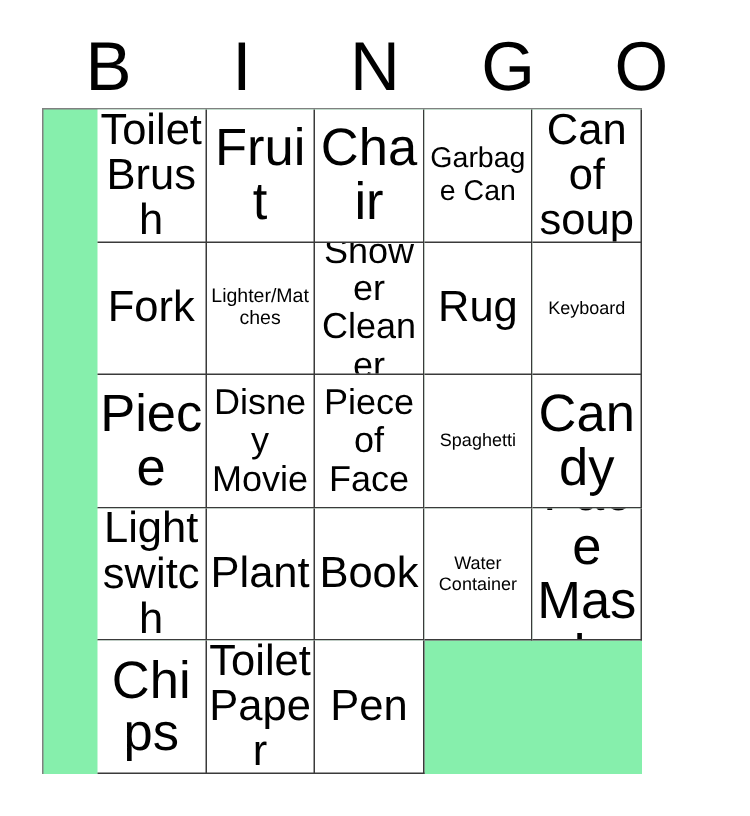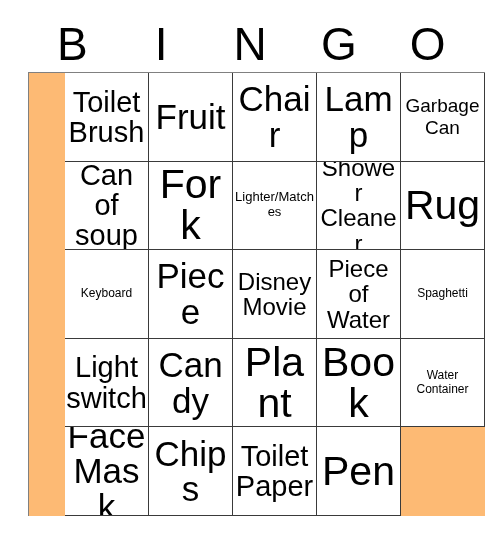--- a/index.html
+++ b/index.html
@@ -45,29 +45,29 @@
     letter-spacing: 0;
     color: #000;
     user-select: none;
   }
 
   
   #grid {
     position: absolute;
     left: 28px;
     top: 72px;
-    width: 457px;
+    width: 400px;
     height: 444px;
     box-sizing: border-box;
     border-top: 1px solid #808080;
     border-left: 1px solid #808080;
     display: grid;
     grid-template-columns: repeat(5, 1fr);
     grid-template-rows: repeat(5, 1fr);
-    background: #fdba74;
+    background: #86efac;
     padding-left: 36px;
   }
   .cell {
     box-sizing: border-box;
     border-right: 1px solid #3a3a3a;
     border-bottom: 1px solid #3a3a3a;
     display: flex;
     align-items: center;
     justify-content: center;
     overflow: hidden;
@@ -84,21 +84,21 @@
     color: #000;
   }
 
   
   .fs-xs   { font-size: 13px; line-height: 1.15; }
   .fs-sm   { font-size: 12px; line-height: 1.12; }
   .fs-md   { font-size: 19px; line-height: 1.14; }
   .fs-lg   { font-size: 24px; line-height: 1.06; }
   .fs-xl   { font-size: 29px; line-height: 1.04; }
   .fs-3xl  { font-size: 35px; line-height: 1.02; text-align: center; }
-  .fs-4xl  { font-size: 41px; line-height: 1.0; }
+  .fs-4xl  { font-size: 29px; line-height: 1.0; }
 </style>
 </head>
 <body>
 
 <div id="bingo-card">
 
   <div id="header-row">
     <div class="header-cell">B</div>
     <div class="header-cell">I</div>
     <div class="header-cell">N</div>
@@ -109,23 +109,20 @@
   <div id="grid">
 
     <div class="cell">
       <span class="cell-text fs-xl">Toilet Brush</span>
     </div>
     <div class="cell">
       <span class="cell-text fs-3xl">Fruit</span>
     </div>
     <div class="cell">
       <span class="cell-text fs-3xl">Chair</span>
-    </div>
-    <div class="cell">
-      <span class="cell-text fs-3xl">Lamp</span>
     </div>
     <div class="cell">
       <span class="cell-text fs-md">Garbage Can</span>
     </div>
 
     <div class="cell">
       <span class="cell-text fs-xl">Can of soup</span>
     </div>
     <div class="cell">
       <span class="cell-text fs-4xl">Fork</span>
@@ -143,31 +140,31 @@
     <div class="cell">
       <span class="cell-text fs-sm">Keyboard</span>
     </div>
     <div class="cell">
       <span class="cell-text fs-3xl">Piece</span>
     </div>
     <div class="cell">
       <span class="cell-text fs-lg">Disney Movie</span>
     </div>
     <div class="cell">
-      <span class="cell-text fs-lg">Piece of Water</span>
+      <span class="cell-text fs-lg">Piece of Face</span>
     </div>
 
     <div class="cell">
       <span class="cell-text fs-sm">Spaghetti</span>
     </div>
     <div class="cell">
-      <span class="cell-text fs-xl">Light switch</span>
+      <span class="cell-text fs-3xl">Candy</span>
     </div>
     <div class="cell">
-      <span class="cell-text fs-3xl">Candy</span>
+      <span class="cell-text fs-xl">Light switch</span>
     </div>
     <div class="cell">
       <span class="cell-text fs-4xl">Plant</span>
     </div>
     <div class="cell">
       <span class="cell-text fs-4xl">Book</span>
     </div>
 
     <div class="cell">
       <span class="cell-text fs-sm">Water Container</span>

